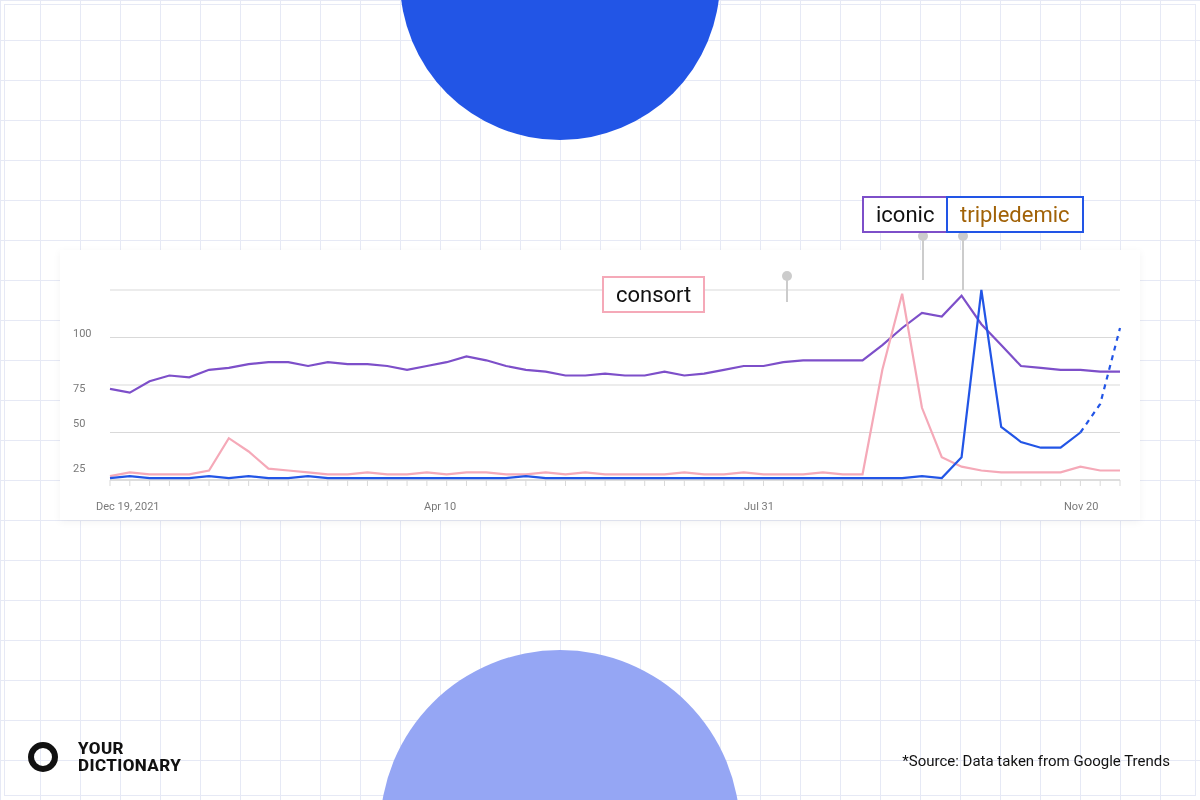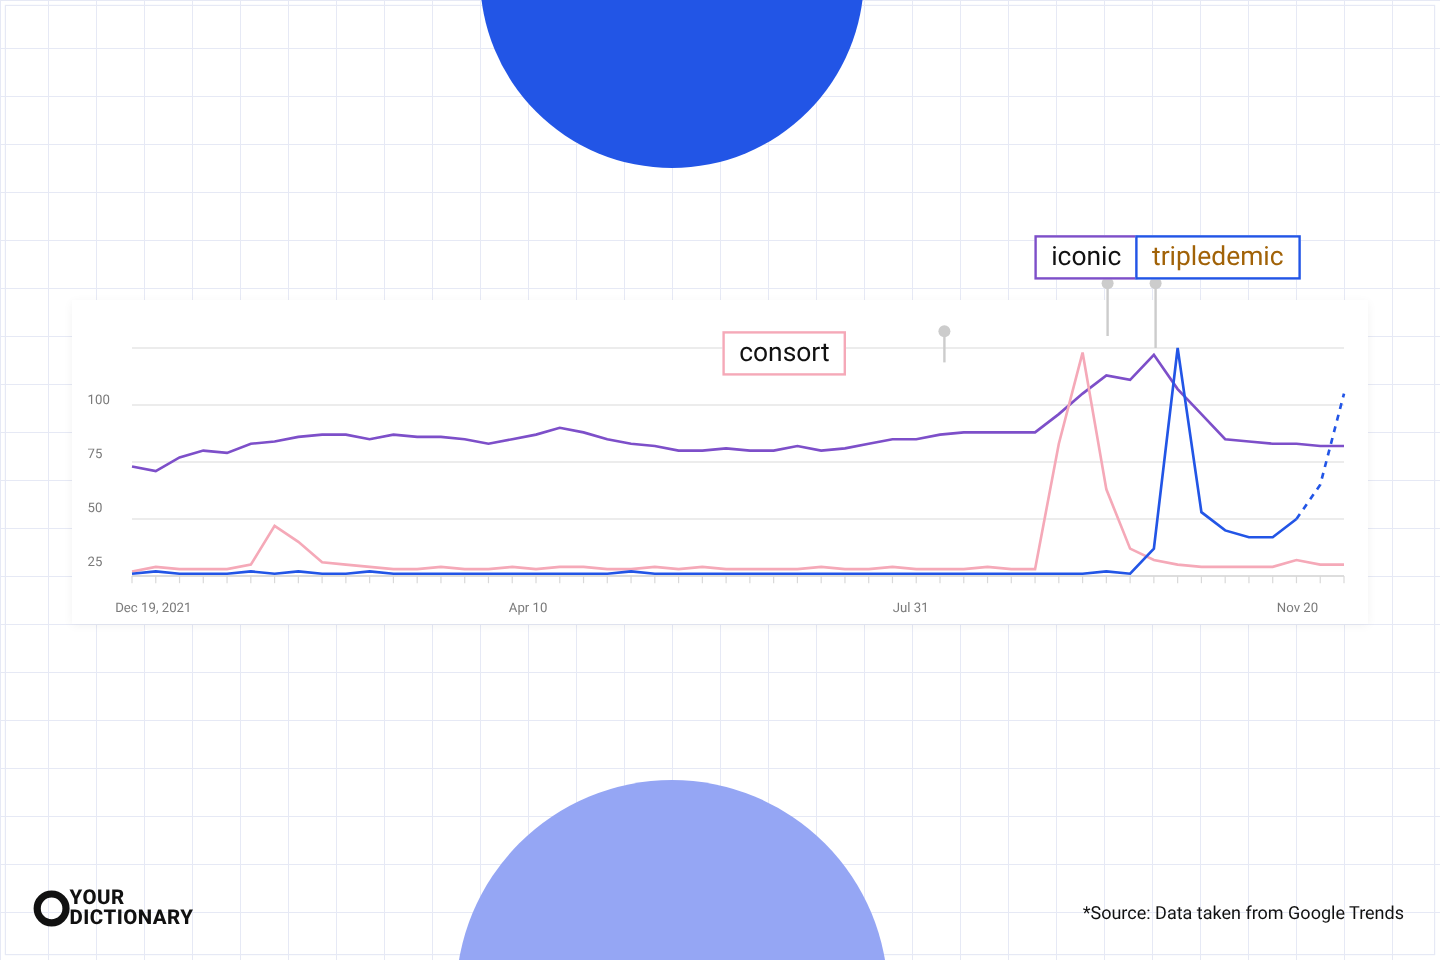--- a/index.html
+++ b/index.html
@@ -85,21 +85,21 @@
     position: absolute;
     top: -9px; left: -4px;
     width: 10px; height: 10px;
     border-radius: 50%;
     background: #ccc;
   }
   .logo {
     position: absolute;
     left: 28px; bottom: 26px;
     display: flex; align-items: center;
-    gap: 0;
+    gap: 20px;
   }
   .logo-circle {
     width: 30px; height: 30px;
     border: 6px solid #111;
     border-radius: 50%;
   }
   .logo-text {
     font-weight: 800;
     font-size: 17px;
     line-height: 1;
@@ -187,21 +187,21 @@
     </g>
   <g id="series">
       <path d="M40,138.8 L59.80392156862745,142.6 L79.6078431372549,131.2 L99.41176470588235,125.49999999999999 L119.2156862745098,127.39999999999999 L139.01960784313724,119.80000000000001 L158.8235294117647,117.9 L178.62745098039218,114.10000000000001 L198.4313725490196,112.2 L218.23529411764707,112.2 L238.0392156862745,116 L257.843137254902,112.2 L277.6470588235294,114.10000000000001 L297.45098039215685,114.10000000000001 L317.25490196078437,116 L337.05882352941177,119.80000000000001 L356.8627450980392,116 L376.66666666666663,112.2 L396.47058823529414,106.5 L416.2745098039216,110.3 L436.078431372549,116 L455.88235294117646,119.80000000000001 L475.6862745098039,121.7 L495.4901960784314,125.49999999999999 L515.2941176470588,125.49999999999999 L535.0980392156862,123.6 L554.9019607843137,125.49999999999999 L574.7058823529412,125.49999999999999 L594.5098039215687,121.7 L614.313725490196,125.49999999999999 L634.1176470588235,123.6 L653.9215686274509,119.80000000000001 L673.7254901960785,116 L693.529411764706,116 L713.3333333333333,112.2 L733.1372549019608,110.3 L752.9411764705883,110.3 L772.7450980392157,110.3 L792.5490196078432,110.3 L812.3529411764705,95.1 L832.156862745098,78 L851.9607843137255,62.80000000000001 L871.7647058823529,66.6 L891.5686274509804,45.70000000000002 L911.3725490196078,74.20000000000002 L931.1764705882352,95.1 L950.9803921568628,116 L970.7843137254902,117.9 L990.5882352941177,119.80000000000001 L1010.3921568627451,119.80000000000001 L1030.1960784313724,121.7 L1050,121.7" fill="none" stroke="#7d4fc9" stroke-width="2.2"></path>
       <path d="M40,226.2 L59.80392156862745,222.4 L79.6078431372549,224.3 L99.41176470588235,224.3 L119.2156862745098,224.3 L139.01960784313724,220.5 L158.8235294117647,188.2 L178.62745098039218,201.5 L198.4313725490196,218.6 L218.23529411764707,220.5 L238.0392156862745,222.4 L257.843137254902,224.3 L277.6470588235294,224.3 L297.45098039215685,222.4 L317.25490196078437,224.3 L337.05882352941177,224.3 L356.8627450980392,222.4 L376.66666666666663,224.3 L396.47058823529414,222.4 L416.2745098039216,222.4 L436.078431372549,224.3 L455.88235294117646,224.3 L475.6862745098039,222.4 L495.4901960784314,224.3 L515.2941176470588,222.4 L535.0980392156862,224.3 L554.9019607843137,224.3 L574.7058823529412,224.3 L594.5098039215687,224.3 L614.313725490196,222.4 L634.1176470588235,224.3 L653.9215686274509,224.3 L673.7254901960785,222.4 L693.529411764706,224.3 L713.3333333333333,224.3 L733.1372549019608,224.3 L752.9411764705883,222.4 L772.7450980392157,224.3 L792.5490196078432,224.3 L812.3529411764705,119.80000000000001 L832.156862745098,43.80000000000001 L851.9607843137255,157.8 L871.7647058823529,207.2 L891.5686274509804,216.7 L911.3725490196078,220.5 L931.1764705882352,222.4 L950.9803921568628,222.4 L970.7843137254902,222.4 L990.5882352941177,222.4 L1010.3921568627451,216.7 L1030.1960784313724,220.5 L1050,220.5" fill="none" stroke="#f5a9b8" stroke-width="2.2"></path>
       <path d="M40,228.1 L59.80392156862745,226.2 L79.6078431372549,228.1 L99.41176470588235,228.1 L119.2156862745098,228.1 L139.01960784313724,226.2 L158.8235294117647,228.1 L178.62745098039218,226.2 L198.4313725490196,228.1 L218.23529411764707,228.1 L238.0392156862745,226.2 L257.843137254902,228.1 L277.6470588235294,228.1 L297.45098039215685,228.1 L317.25490196078437,228.1 L337.05882352941177,228.1 L356.8627450980392,228.1 L376.66666666666663,228.1 L396.47058823529414,228.1 L416.2745098039216,228.1 L436.078431372549,228.1 L455.88235294117646,226.2 L475.6862745098039,228.1 L495.4901960784314,228.1 L515.2941176470588,228.1 L535.0980392156862,228.1 L554.9019607843137,228.1 L574.7058823529412,228.1 L594.5098039215687,228.1 L614.313725490196,228.1 L634.1176470588235,228.1 L653.9215686274509,228.1 L673.7254901960785,228.1 L693.529411764706,228.1 L713.3333333333333,228.1 L733.1372549019608,228.1 L752.9411764705883,228.1 L772.7450980392157,228.1 L792.5490196078432,228.1 L812.3529411764705,228.1 L832.156862745098,228.1 L851.9607843137255,226.2 L871.7647058823529,228.1 L891.5686274509804,207.2 L911.3725490196078,40 L931.1764705882352,176.8 L950.9803921568628,192 L970.7843137254902,197.7 L990.5882352941177,197.7 L1010.3921568627451,182.5" fill="none" stroke="#2255e6" stroke-width="2.2"></path>
       <path d="M1010.3921568627451,182.5 L1030.1960784313724,154 L1050,78" fill="none" stroke="#2255e6" stroke-width="2.2" stroke-dasharray="5 5"></path>
     </g>
 </svg>
 
 <div class="ylabel" style="top:298px">100</div>
-<div class="ylabel" style="top:343px">75</div>
+<div class="ylabel" style="top:353px">75</div>
 <div class="ylabel" style="top:388px">50</div>
 <div class="ylabel" style="top:433px">25</div>
 
 <div class="xlabel" style="left:72px">Dec 19, 2021</div>
 <div class="xlabel" style="left:400px">Apr 10</div>
 <div class="xlabel" style="left:720px">Jul 31</div>
 <div class="xlabel" style="left:1040px">Nov 20</div>
 
 <div class="legend-box leg-consort" style="left:602px; top:276px">consort</div>
 <div class="legend-box leg-iconic" style="left:826px; top:196px">iconic</div>

